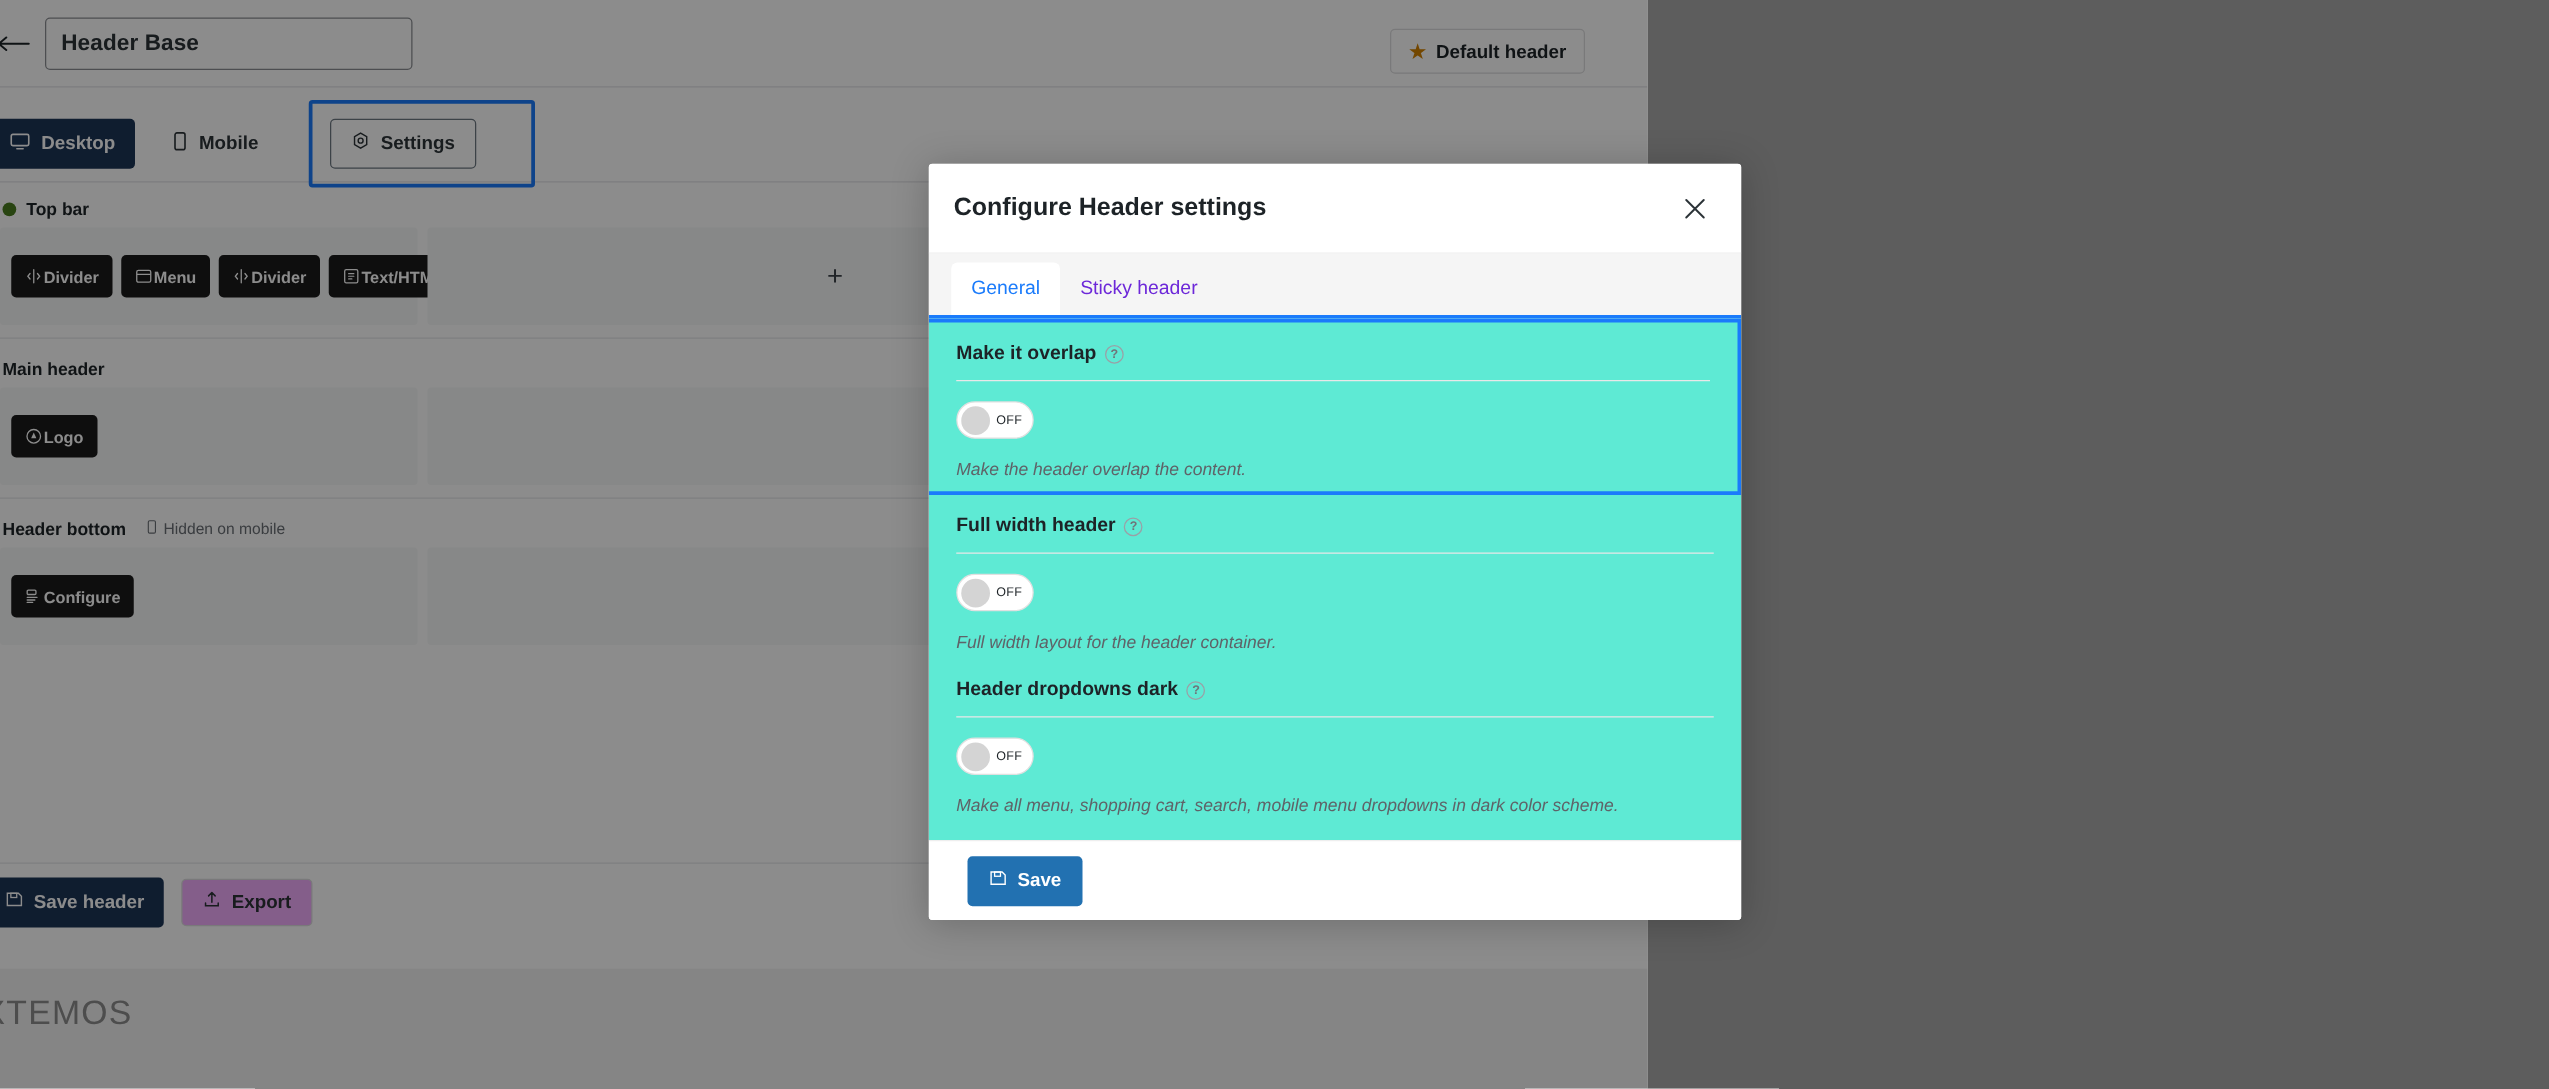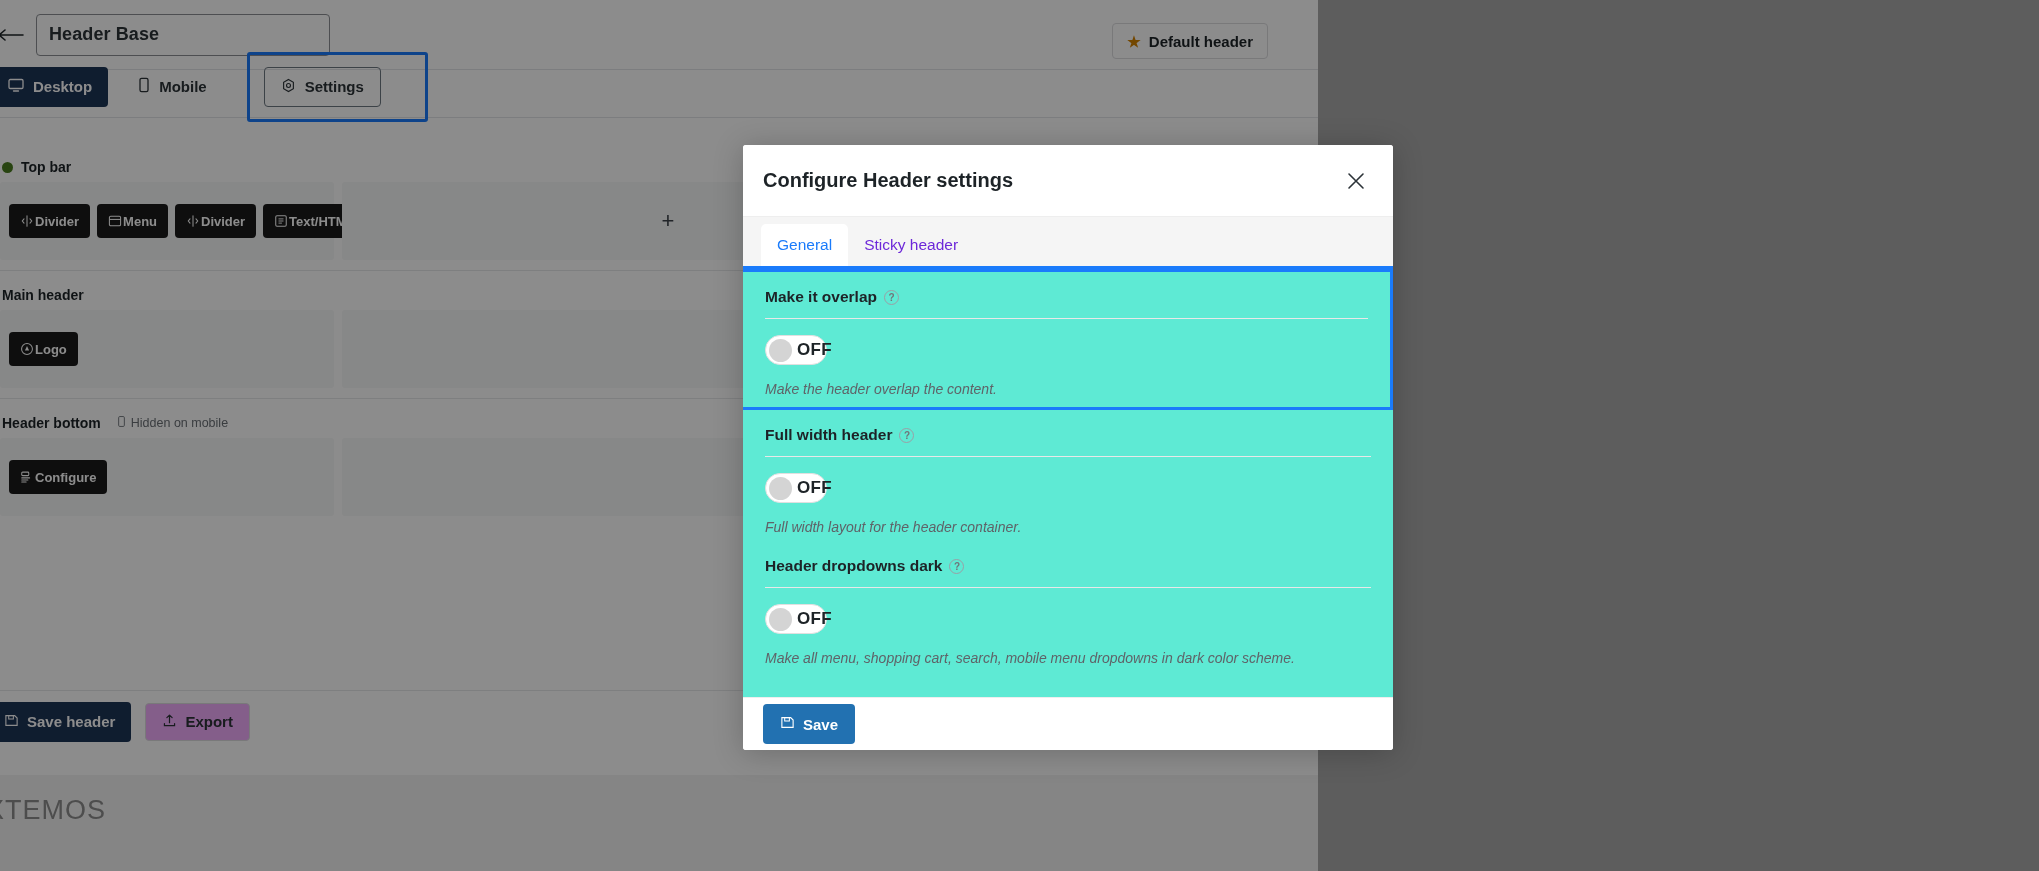--- a/index.html
+++ b/index.html
@@ -53,21 +53,21 @@
     display: flex; align-items: center; gap: 8px;
     border: 1px solid #dcdcde; border-radius: 4px;
     background: #ffffff;
     font-size: 15px; font-weight: 700; color: #1d2327;
     white-space: nowrap;
   }
   .star { color: #d28100; font-size: 15px; line-height: 1; }
 
   
   .device-row {
-    position: absolute; left: 0; top: 56px; width: 1318px; height: 62px;
+    position: absolute; left: 0; top: 84px; width: 1318px; height: 62px;
     border-bottom: 1px solid #e2e4e7;
     display: flex; align-items: center; padding-left: 0;
   }
   .dev-btn {
     height: 40px; padding: 0 16px; display: flex; align-items: center; gap: 9px;
     border-radius: 4px; font-size: 15px; font-weight: 700; white-space: nowrap;
   }
   .dev-btn.primary { background: #1d3557; color: #ffffff; margin-left: -8px; }
   .dev-btn.plain { background: transparent; color: #2c3338; margin-left: 14px; }
   .settings-wrap {
@@ -134,21 +134,21 @@
     color: #8d8d8d;
     font-family: "Liberation Sans", sans-serif;
   }
 
   
   .overlay-left  { position: absolute; left: 0; top: 0; width: 1318px; height: 871px; background: rgba(0,0,0,0.45); }
   .overlay-right { position: absolute; left: 1318px; top: 0; width: 721px; height: 871px; background: #5d5d5d; }
 
   
   .modal {
-    position: absolute; left: 743px; top: 145px;
+    position: absolute; left: 743px; top: 131px;
     width: 650px; height: 605px;
     background: #ffffff;
     border-radius: 3px;
     box-shadow: 0 3px 30px rgba(0,0,0,.22);
     display: flex; flex-direction: column;
     overflow: hidden;
   }
   .modal-head {
     height: 72px; flex: none;
     display: flex; align-items: center; justify-content: space-between;
@@ -197,30 +197,30 @@
     font-size: 10px; line-height: 13px; text-align: center; font-weight: 700;
     display: inline-block;
   }
   .toggle {
     margin-top: 16px;
     width: 62px; height: 30px; border-radius: 16px;
     border: 1px solid #e0e0e0; background: #ffffff;
     display: flex; align-items: center; gap: 5px; padding: 0 3px;
   }
   .knob { width: 23px; height: 23px; border-radius: 50%; background: #d4d4d4; flex: none; }
-  .toggle-label { font-size: 17px; font-weight: 700; color: #1d2327; letter-spacing: .3px; }
+  .toggle-label { font-size: 10px; font-weight: 400; color: #1d2327; letter-spacing: .3px; }
   .setting-desc {
     margin-top: 16px;
     font-size: 14px; font-style: italic; color: #5f6368;
   }
 
   .modal-foot {
-    flex: none; height: 53px;
+    flex: none; height: 64px;
     border-top: 1px solid #eeeeee;
-    display: flex; align-items: center; padding-left: 20px;
+    display: flex; align-items: center; padding-left: 31px;
     background: #fff;
   }
   .save-btn {
     height: 40px; padding: 0 17px; display: flex; align-items: center; gap: 8px;
     background: #2271b1; color: #ffffff; border-radius: 4px;
     font-size: 15px; font-weight: 700;
   }
 </style>
 </head>
 <body>

